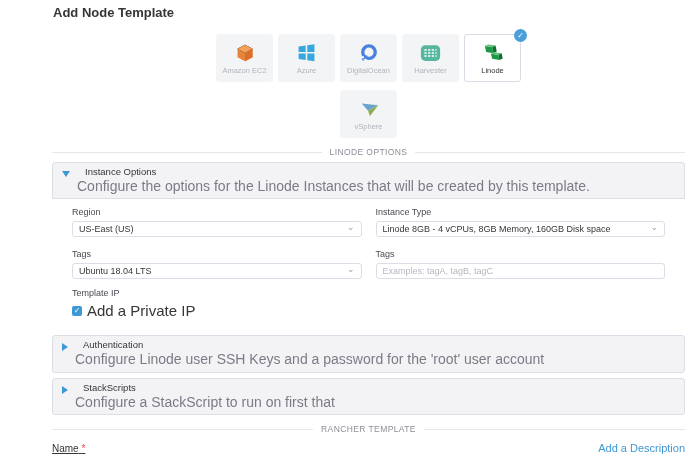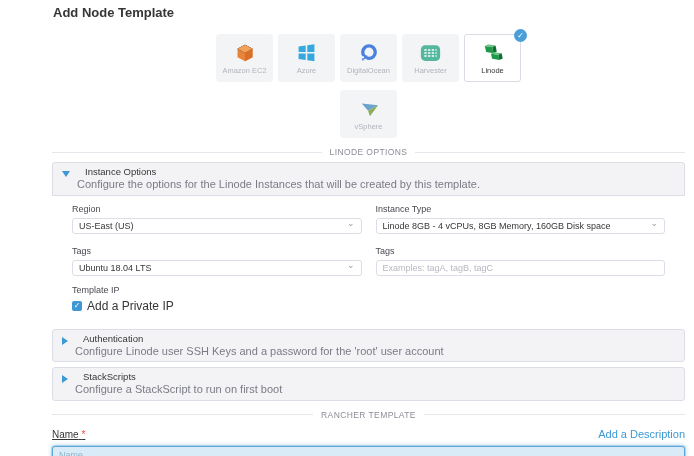--- a/index.html
+++ b/index.html
@@ -33,21 +33,21 @@
   .separator .line { flex:1; height:1px; background:#e6e6ec; }
   .separator .sep-text { font-size:8.5px; color:#8c8c96; letter-spacing:.4px; }
 
   
   .acc, .panel-header {
     background:#f3f3f6; border:1px solid #dcdee7; border-radius:3px;
     padding:3px 9px; display:flex; gap:7px; align-items:flex-start;
   }
   .acc { margin-bottom:5px; cursor:pointer; }
   .acc-title { font-size:9.5px; color:#363636; line-height:1.25;padding-left:8px; }
-  .acc-sub { font-size:11px; color:#7b7b86; line-height:1.25;text-align:right; }
+  .acc-sub { font-size:14px; color:#7b7b86; line-height:1.25;text-align:right; }
   .tri-right { width:0; height:0; border-top:4px solid transparent; border-bottom:4px solid transparent;
     border-left:6px solid #3d98d3; margin-top:4px; flex:none; }
   .tri-down { width:0; height:0; border-left:4px solid transparent; border-right:4px solid transparent;
     border-top:6px solid #3d98d3; margin-top:5px; flex:none; }
 
   .panel { margin-bottom:6px; }
   .panel-header { border-radius:3px 3px 0 0; cursor:pointer; }
   .panel-body { padding:8px 20px 10px 20px; }
 
   
@@ -58,21 +58,21 @@
     font-size:9px; color:#363636; padding:0 6px; display:flex; align-items:center; justify-content:space-between;
     font-family:"Liberation Sans","DejaVu Sans",sans-serif;
   }
   .select { cursor:pointer; }
   .select .caret { color:#9a9aa5; font-size:9px; line-height:1; margin-top:-4px; }
   input.text-input::placeholder { color:#b7b7c2; }
   .private-ip { margin-top:9px; }
   .cb-row { display:flex; align-items:center; gap:5px; cursor:pointer; }
   .checkbox { width:10px; height:10px; background:#3d98d3; border-radius:2px; color:#fff;
     font-size:8px; line-height:10px; text-align:center; flex:none; }
-  .cb-label { font-size:12px; color:#363636; }
+  .cb-label { font-size:15px; color:#363636; }
 
   
   .name-row { display:flex; justify-content:space-between; align-items:baseline; margin:8px 0 4px 0; }
   .name-label { font-size:10px; color:#363636;text-decoration:underline; }
   .required { color:#f64747; }
   .link { font-size:11px; color:#3d98d3; cursor:pointer; text-decoration:none; }
   input.name-input {
     width:100%; height:17px; border:1px solid #5fa7d6; border-radius:3px;
     background:#d8ebf7; font-size:9px; color:#36607f; padding:0 6px; margin-bottom:7px;
     box-shadow:0 0 0 1px rgba(77,160,216,.30), 0 0 5px rgba(77,160,216,.55);
@@ -226,21 +226,21 @@
     <div>
       <div class="acc-title">Authentication</div>
       <div class="acc-sub">Configure Linode user SSH Keys and a password for the 'root' user account</div>
     </div>
   </div>
 
   <div class="acc">
     <span class="tri-right"></span>
     <div>
       <div class="acc-title">StackScripts</div>
-      <div class="acc-sub">Configure a StackScript to run on first boot</div>
+      <div class="acc-sub">Configure a StackScript to run on first that</div>
     </div>
   </div>
 
   <div class="separator">
     <span class="line"></span>
     <span class="sep-text">RANCHER TEMPLATE</span>
     <span class="line"></span>
   </div>
 
   <div class="name-row">

